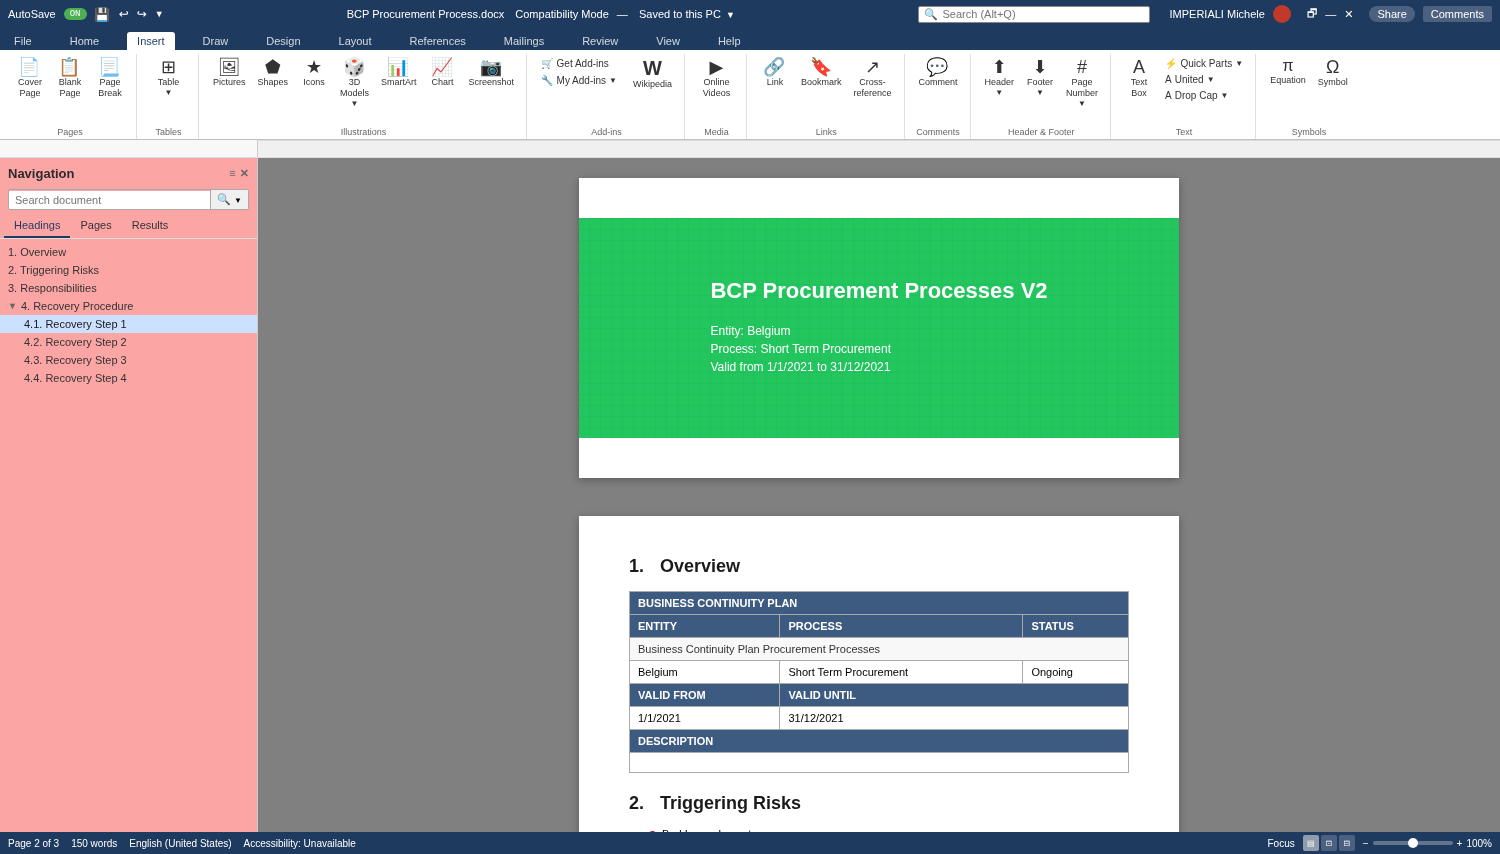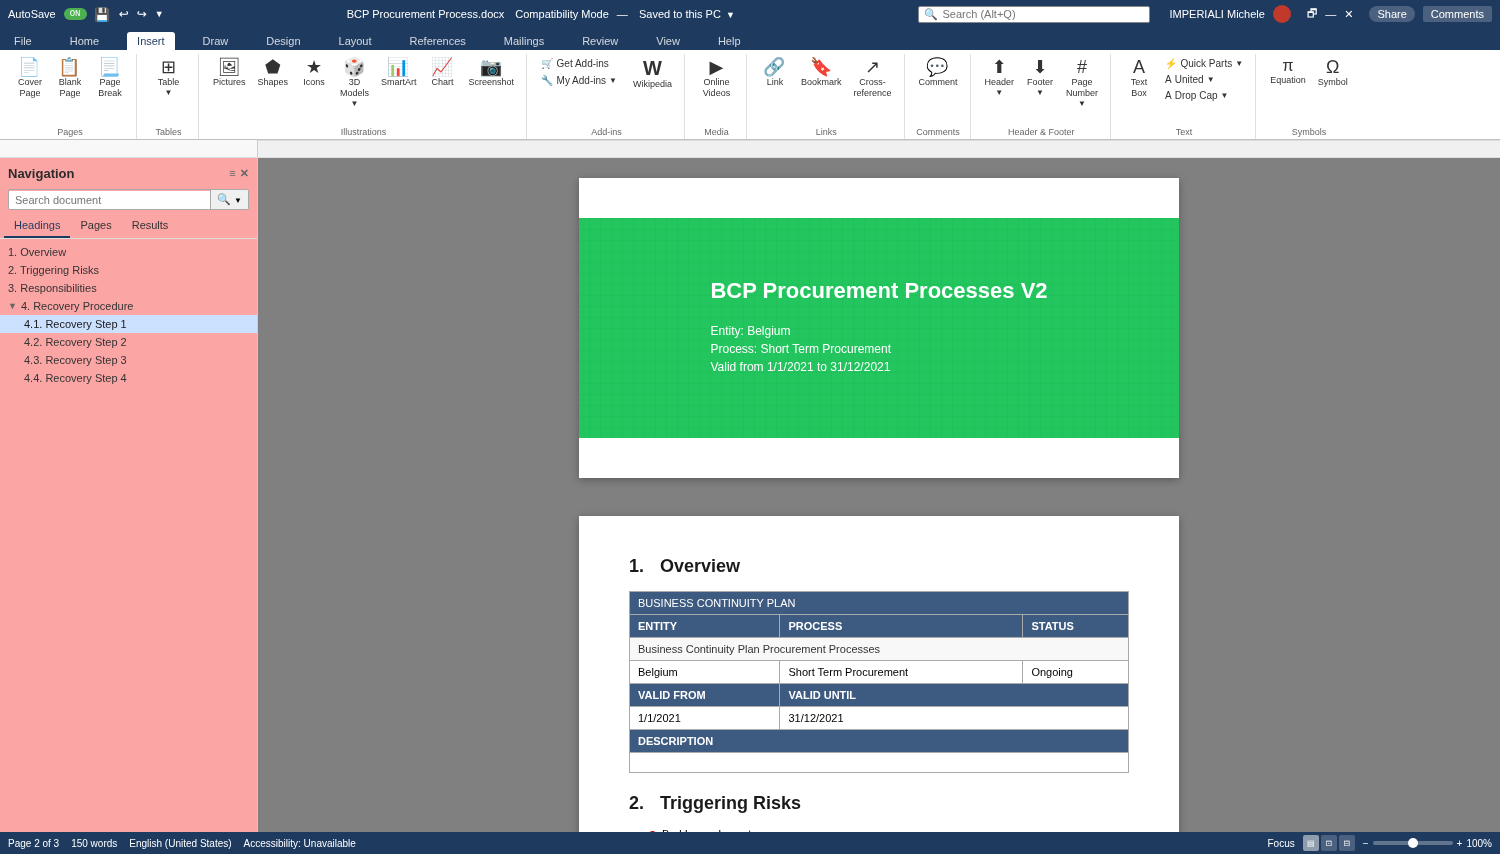--- a/index.html
+++ b/index.html
@@ -280,21 +280,21 @@
       margin-bottom: 20px;
       font-size: 11px;
     }
     .bcp-table th, .bcp-table td {
       border: 1px solid #aaa;
       padding: 5px 8px;
     }
     .bcp-table .header-row td, .bcp-table .header-row th {
       background: #3d5a80;
       color: white;
-      font-weight: 400;
+      font-weight: 700;
       font-size: 11px;
     }
     .bcp-table .sub-header {
       background: #f8f8f8;
       color: #333;
     }
     .bcp-table .col-header {
       background: #3d5a80;
       color: white;
       font-weight: 700;

